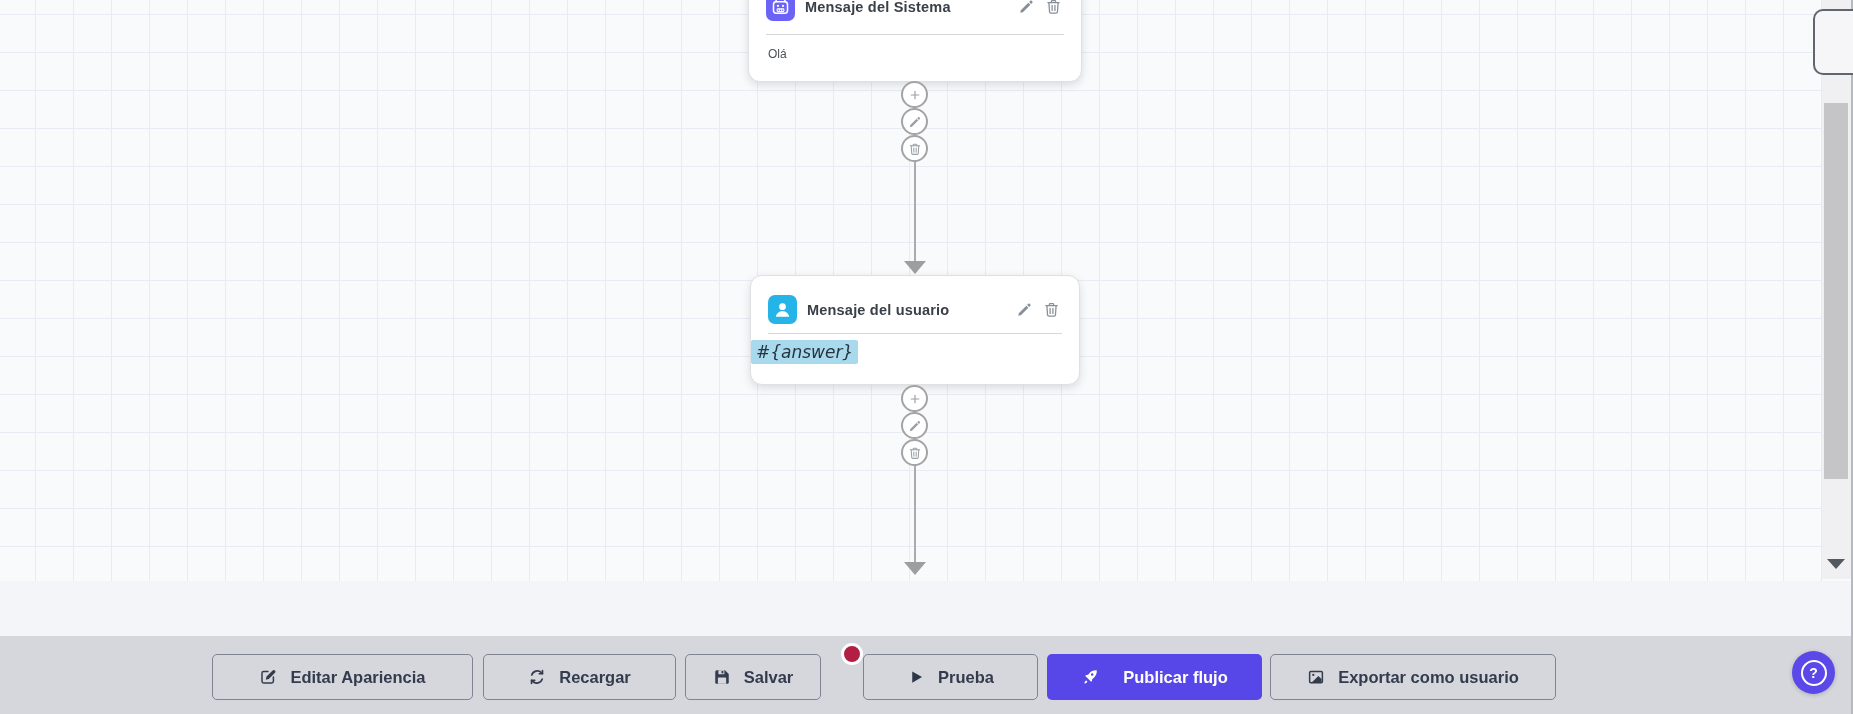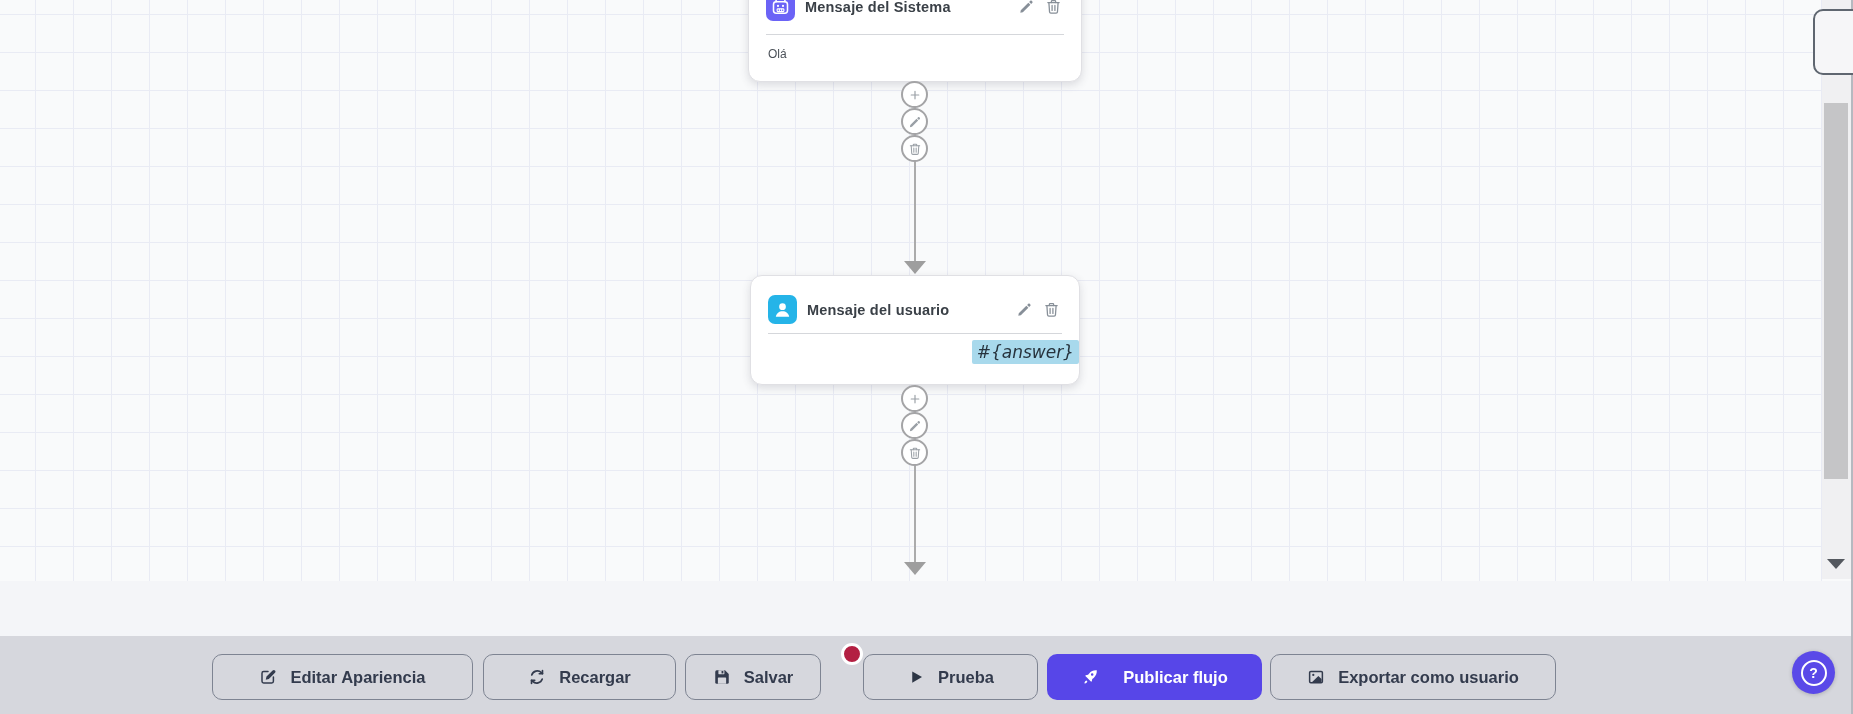--- a/index.html
+++ b/index.html
@@ -35,21 +35,21 @@
   .node-title{
     position:absolute;left:56px;top:26px;font-size:14.5px;font-weight:700;
     color:#3a4047;letter-spacing:.2px;white-space:nowrap;
   }
   .node-actions{position:absolute;right:19px;top:25px;display:flex;gap:10px;align-items:center;}
   .node-actions .act{width:17px;height:17px;color:#878f98;cursor:pointer;}
   .divider{position:absolute;left:17px;right:17px;height:1px;background:#d5d7db;}
   .card1 .divider{top:61px;}
   .card2 .divider{top:57px;}
   .node-body{position:absolute;left:19px;top:74px;font-size:12px;color:#4c5259;}
-  .answer-row{position:absolute;left:0;right:0;top:64px;text-align:right;}
+  .answer-row{position:absolute;left:0;right:0;top:64px;text-align:left;}
   .answer{
     display:inline-block;background:#a8d9ec;color:#27333d;font-style:italic;
     font-size:17px;padding:2px 5px;border-radius:2px;font-family:"DejaVu Sans",sans-serif;
   }
 
   
   .conn-line{position:absolute;left:914px;width:2px;background:#ababab;}
   .arrow-down{
     position:absolute;left:904px;width:0;height:0;
     border-left:11px solid transparent;border-right:11px solid transparent;
@@ -58,21 +58,21 @@
   .conn-btn{
     position:absolute;left:901px;width:27px;height:27px;border-radius:50%;
     background:#fff;border:2px solid #a4a4a6;box-sizing:border-box;
     display:flex;align-items:center;justify-content:center;color:#9aa0a6;cursor:pointer;
   }
   .conn-btn svg{width:14px;height:14px;}
 
   
   .tb-btn{
     position:absolute;top:654px;height:46px;box-sizing:border-box;
-    border:1.5px solid #7e8492;border-radius:10px;background:transparent;
+    border:1.5px solid #7e8492;border-radius:5px;background:transparent;
     display:flex;align-items:center;justify-content:center;gap:13px;
     color:#333b4d;font-weight:700;font-size:16.5px;font-family:inherit;cursor:pointer;
     padding:0;
   }
   .tb-btn svg{width:18px;height:18px;flex:none;}
   .b-editar{left:212px;width:261px;}
   .b-recargar{left:483px;width:193px;}
   .b-salvar{left:685px;width:136px;}
   .b-prueba{left:863px;width:175px;}
   .b-publicar{left:1047px;width:215px;background:#5746e8;border:none;color:#fff;gap:24px;}

